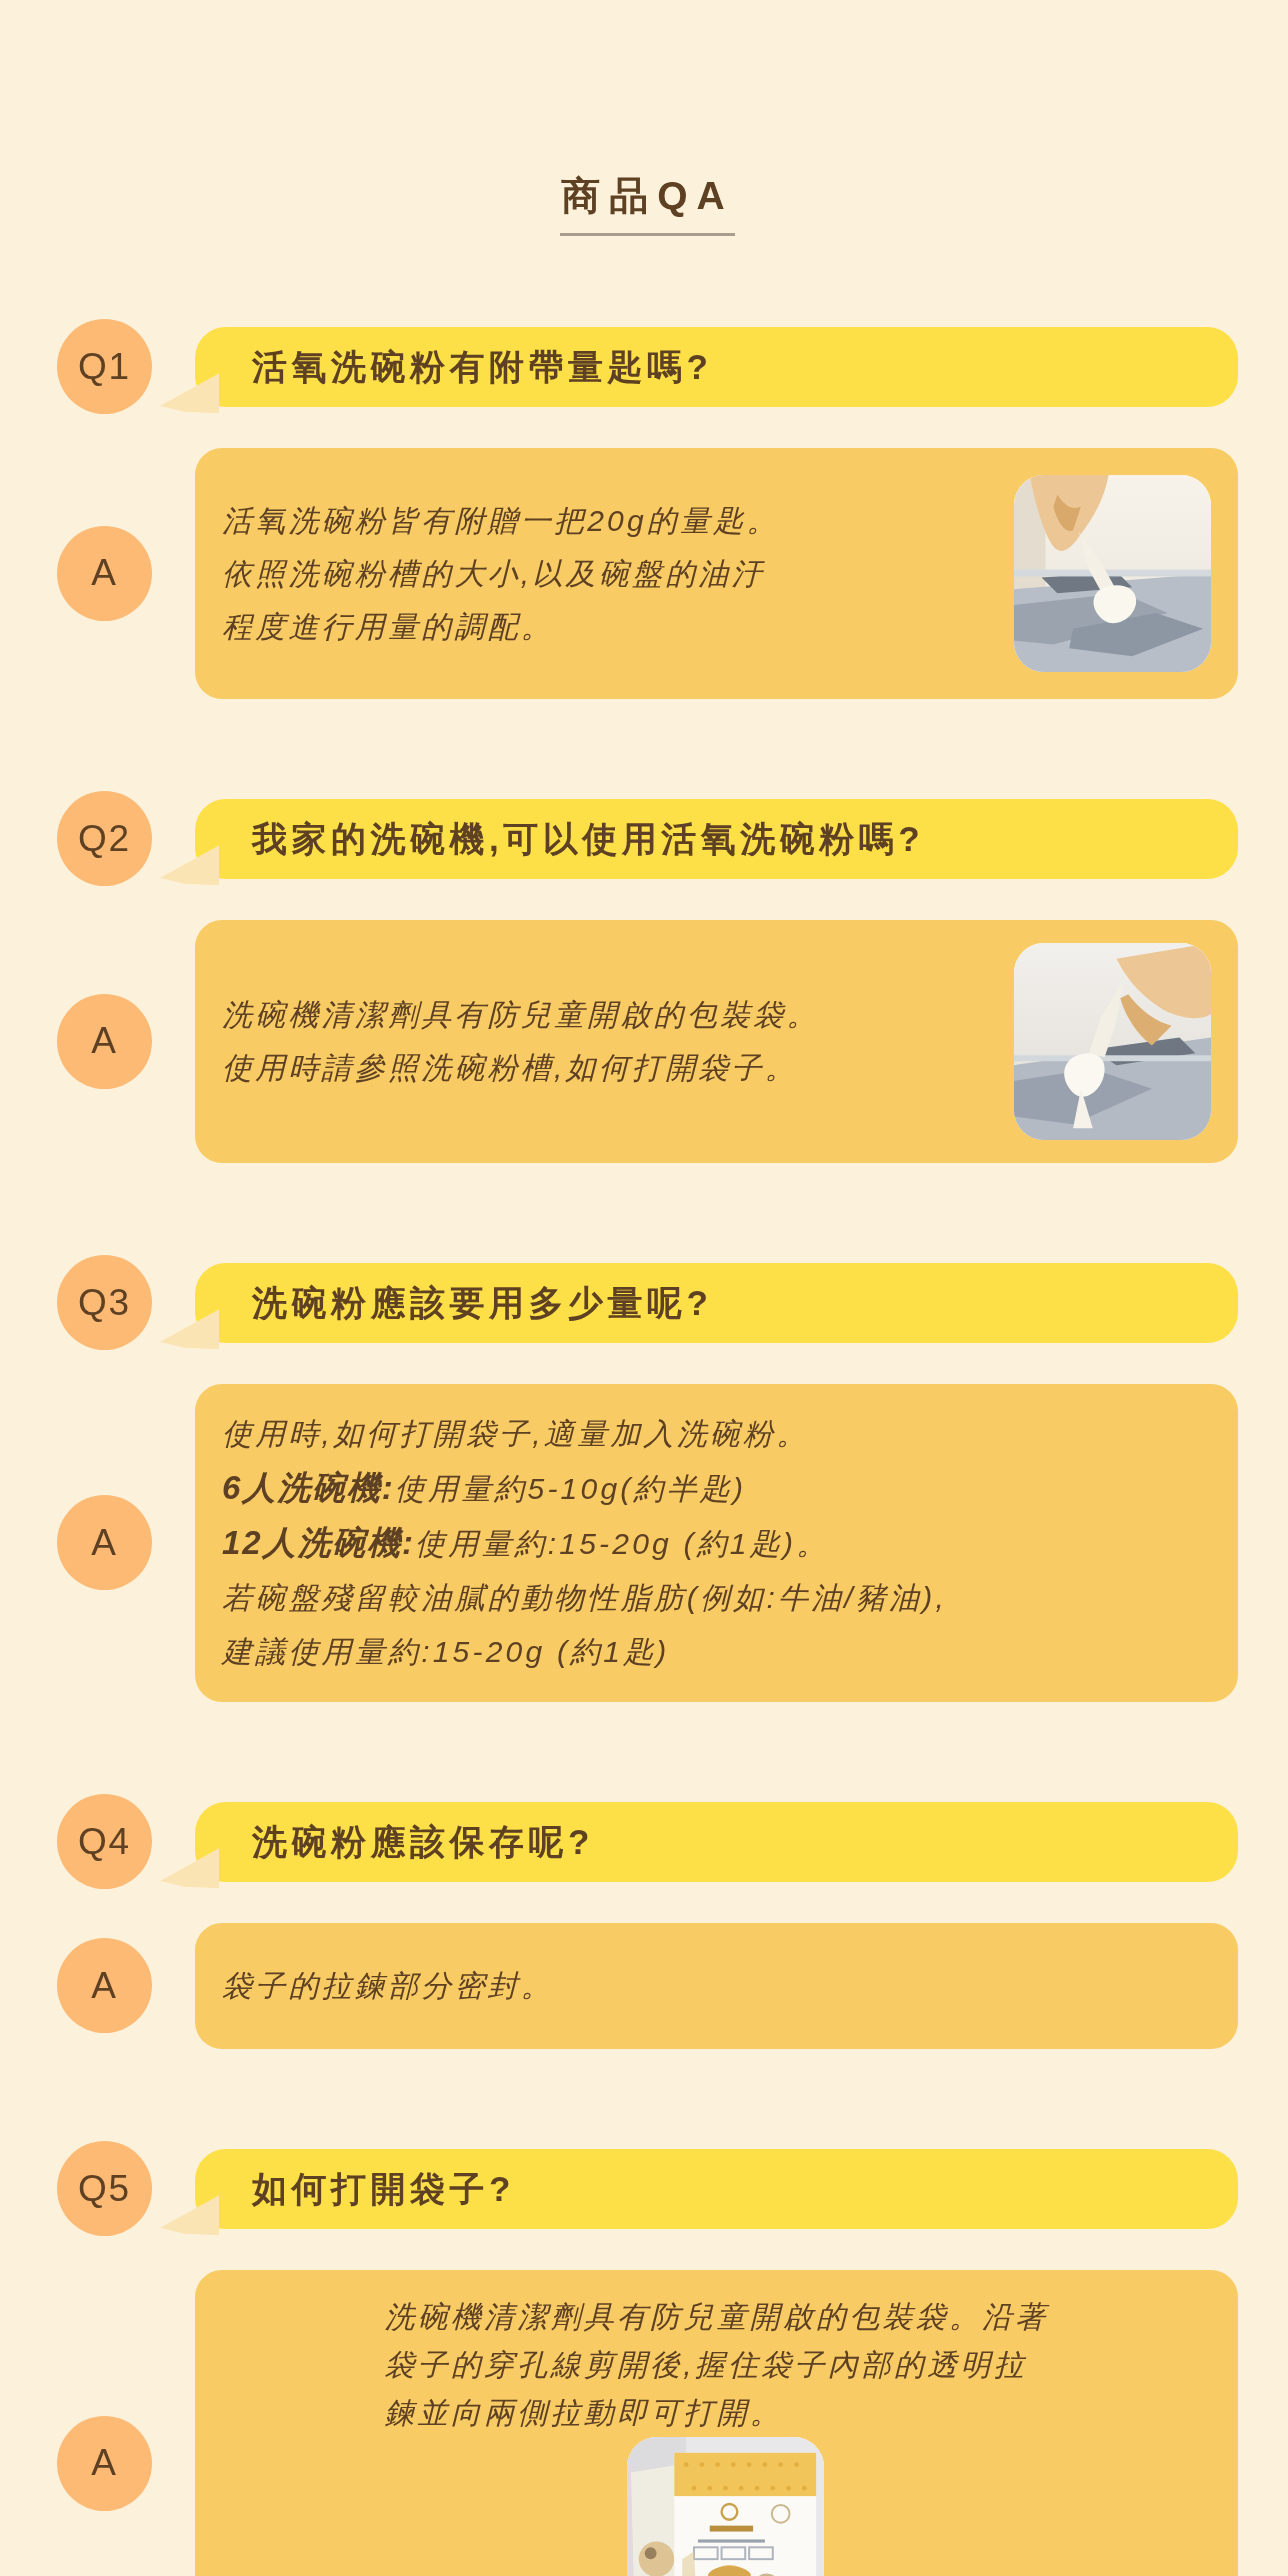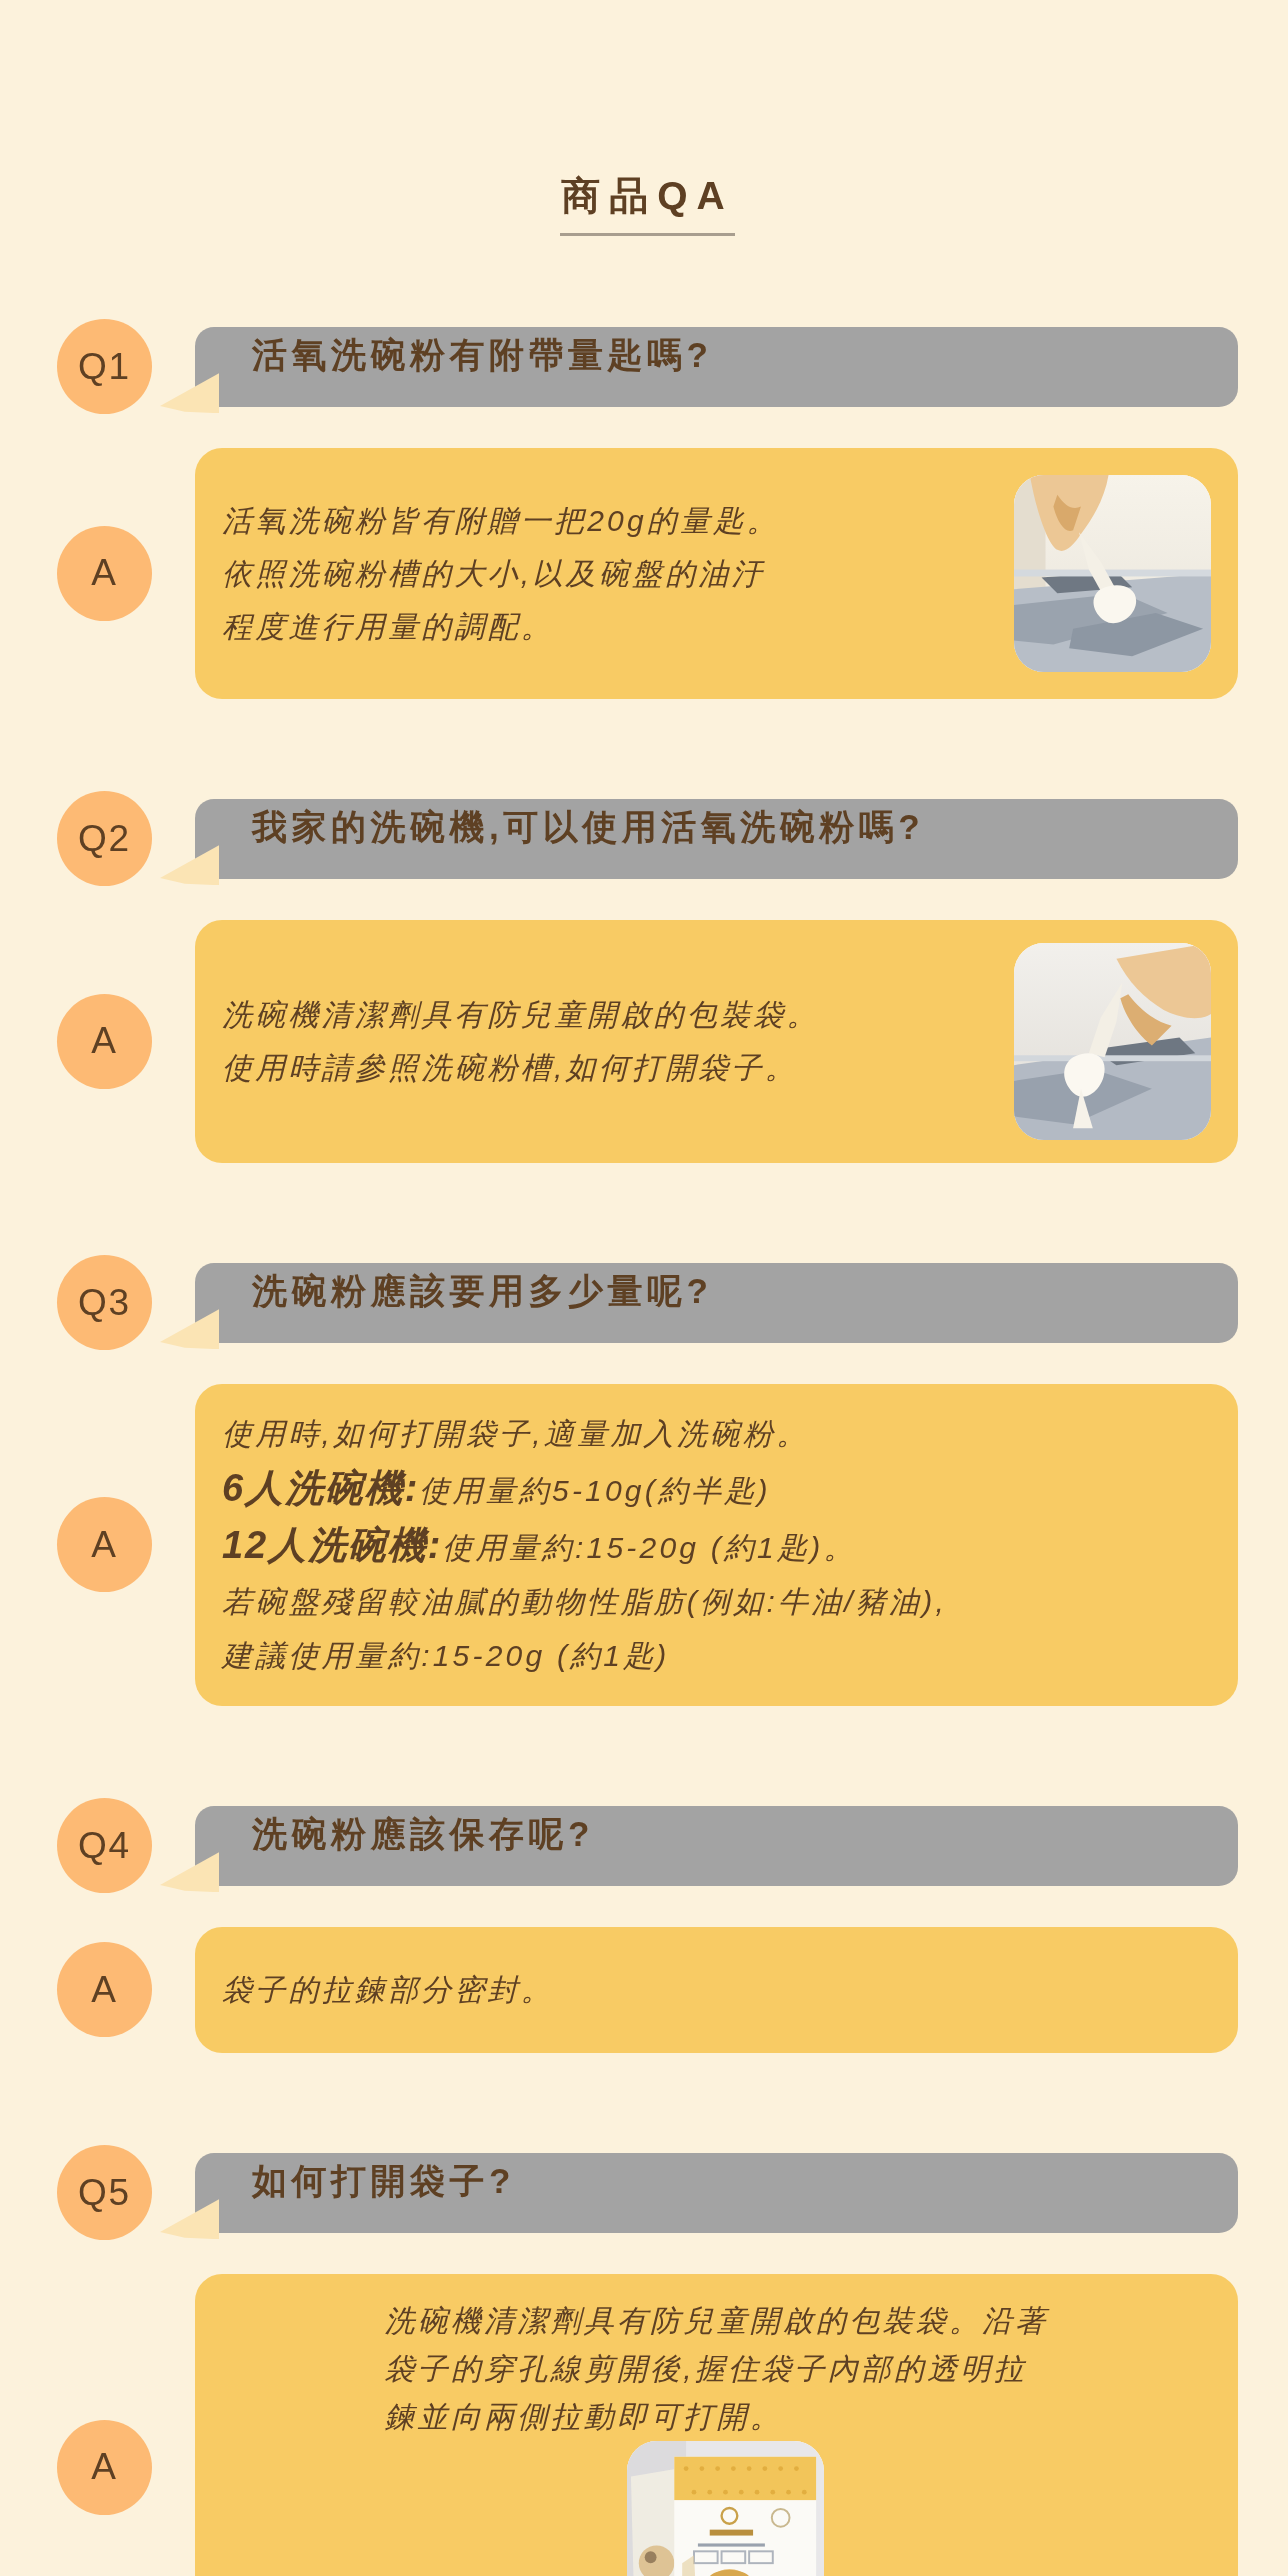--- a/index.html
+++ b/index.html
@@ -24,42 +24,42 @@
   .badge{
     flex:0 0 95px;width:95px;height:95px;border-radius:50%;
     background:#fdba74;
     display:flex;align-items:center;justify-content:center;
     font-size:37px;font-weight:400;letter-spacing:1.9px;color:#5E4023;
     margin-right:43px;
   }
   .q-row{min-height:98px;}
   .q-bubble{
     position:relative;flex:1;align-self:center;
-    background:#a3a3a3;border-radius:19px;
+    background:#fde047;border-radius:31px;
     min-height:80px;box-sizing:border-box;
-    display:flex;align-items:flex-start;
+    display:flex;align-items:center;
     padding:6.4px 26px 6.4px 57px;
   }
   .q-bubble::after{ 
     content:"";position:absolute;left:-35px;bottom:-6.4px;
     width:59px;height:40px;background:#FBE4B4;
     clip-path:polygon(100% 0, 100% 100%, 42% 96%, 0 82%);
   }
   .q-text{font-size:35px;font-weight:800;letter-spacing:4.5px;line-height:1.25;}
 
   .a-row{margin-top:32px;}
   .a-box{
     flex:1;background:#F8CB64;border-radius:27px;
     box-sizing:border-box;display:flex;align-items:center;
     padding:23px 27px;
     font-style:italic;
   }
   .a-text{flex:1;font-size:30px;font-weight:500;line-height:53px;letter-spacing:3.2px;}
   .a-text .line{white-space:nowrap;}
-  .seg-b{font-weight:800;font-size:38px;letter-spacing:1.9px;}
+  .seg-b{font-weight:800;font-size:33px;letter-spacing:1.9px;}
   .a-photo{
     flex:0 0 197px;width:197px;height:197px;border-radius:30px;overflow:hidden;
     margin-left:18px;background:#fff;
   }
   .a-photo svg{display:block;width:100%;height:100%;}
 
   .h-a1{min-height:251px;}
   .h-a2{min-height:191px;}
   .h-a3{min-height:308px;}
   .h-a3 .a-text{line-height:54px;}

